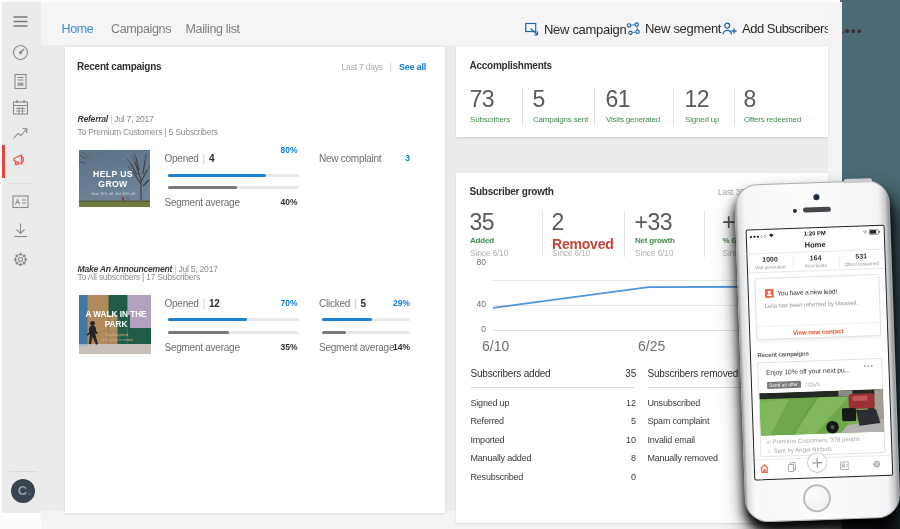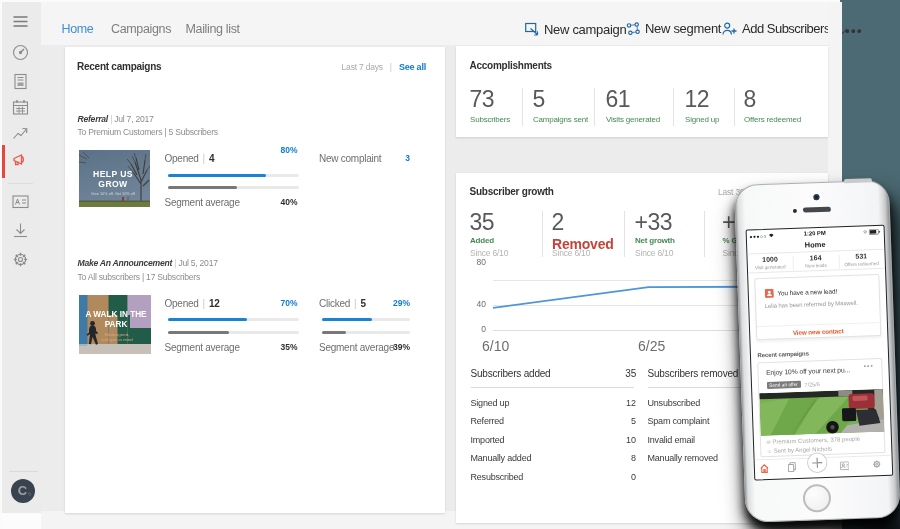--- a/index.html
+++ b/index.html
@@ -152,21 +152,21 @@
         <div class="fill" style="width:98px"></div>
       </div>
     <div class="track" style="left:102.5px;top:139px;width:131.5px">
         <div class="fillg" style="width:69px"></div>
       </div>
     <div class="slabel" style="left:99.5px;top:150px">Segment average</div>
     <div class="pctd" style="left:192.5px;top:150px;width:40px">40%</div>
     <div class="slabel" style="left:254px;top:106px">New complaint</div>
     <div class="pct" style="left:305px;top:106px;width:40px">3</div>
 
-    <div class="cmeta" style="top:211px"><b>Make An Announcement</b> <span style="color:#c9c9c9">|</span> Jul 5, 2017</div>
+    <div class="cmeta" style="top:217px"><b>Make An Announcement</b> <span style="color:#c9c9c9">|</span> Jul 5, 2017</div>
     <div class="cmeta" style="top:224.5px">To All subscribers | 17 Subscribers</div>
     <svg class="thumb" style="top:248px" width="72" height="59" viewBox="0 0 72 59">
       <rect width="72" height="59" fill="#b08a5c"></rect>
       <rect x="0" y="0" width="8.5" height="59" fill="#3e7aa5"></rect>
       <rect x="29.5" y="0" width="19" height="59" fill="#215c49"></rect>
       <rect x="29.5" y="20" width="9" height="39" fill="#af8a60"></rect>
       <rect x="48.5" y="0" width="23.5" height="59" fill="#215c49"></rect>
       <rect x="51" y="0" width="21" height="33" fill="#b3a0c0"></rect>
       <rect x="48.5" y="0" width="2.5" height="20" fill="#b3a0c0"></rect>
       <rect x="0" y="49" width="72" height="10" fill="#c6c0b8"></rect>
@@ -193,21 +193,21 @@
     <div class="pctd" style="left:192.5px;top:294.5px;width:40px">35%</div>
     <div class="slabel" style="left:254px;top:251px">Clicked<span class="vb">|</span><b>5</b></div>
     <div class="pct" style="left:305px;top:251px;width:40px">29%</div>
     <div class="track" style="left:256.5px;top:271px;width:88.5px">
         <div class="fill" style="width:50.5px"></div>
       </div>
     <div class="track" style="left:256.5px;top:283.5px;width:88.5px">
         <div class="fillg" style="width:24px"></div>
       </div>
     <div class="slabel" style="left:254px;top:294.5px">Segment average</div>
-    <div class="pctd" style="left:305px;top:294.5px;width:40px">39%</div>
+    <div class="pctd" style="left:305px;top:294.5px;width:40px">14%</div>
   </div>
   <div class="card" id="card2">
     <div class="hdr" style="left:13.5px;top:14px">Accomplishments</div>
     <div class="bignum" style="left:13.5px;top:40px">73</div>
     <div class="glabel" style="left:14px;top:69px">Subscribers</div>
     <div class="vsep" style="left:65.7px;top:42px;height:38px"></div>
     <div class="bignum" style="left:76.5px;top:40px">5</div>
     <div class="glabel" style="left:77px;top:69px">Campaigns sent</div>
     <div class="vsep" style="left:138px;top:42px;height:38px"></div>
     <div class="bignum" style="left:149.5px;top:40px">61</div>

